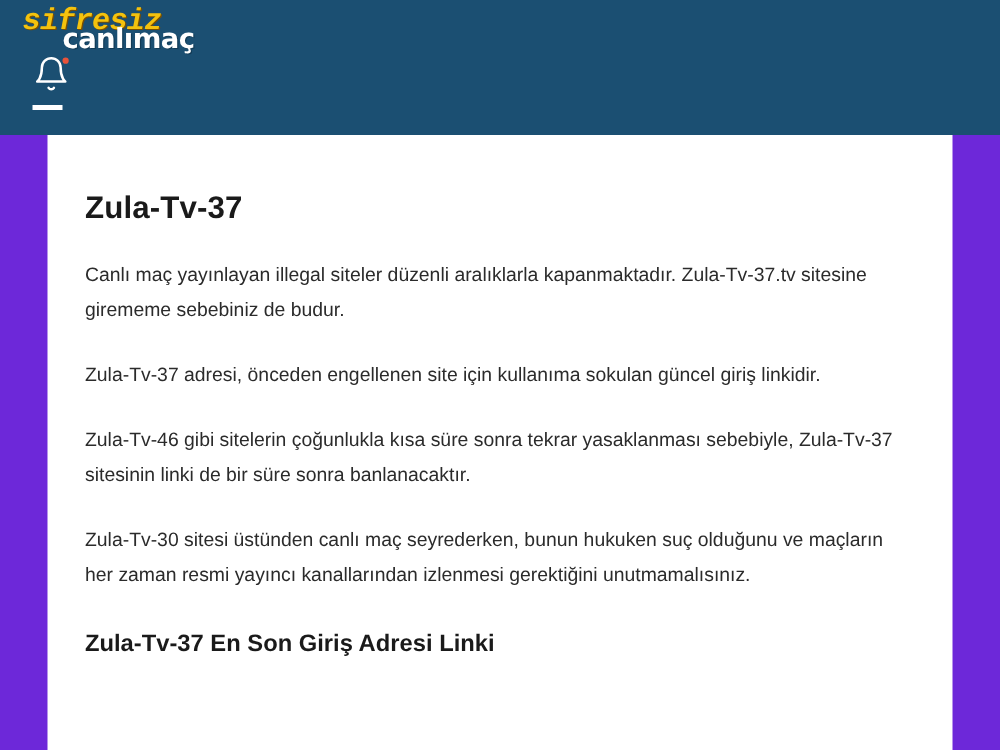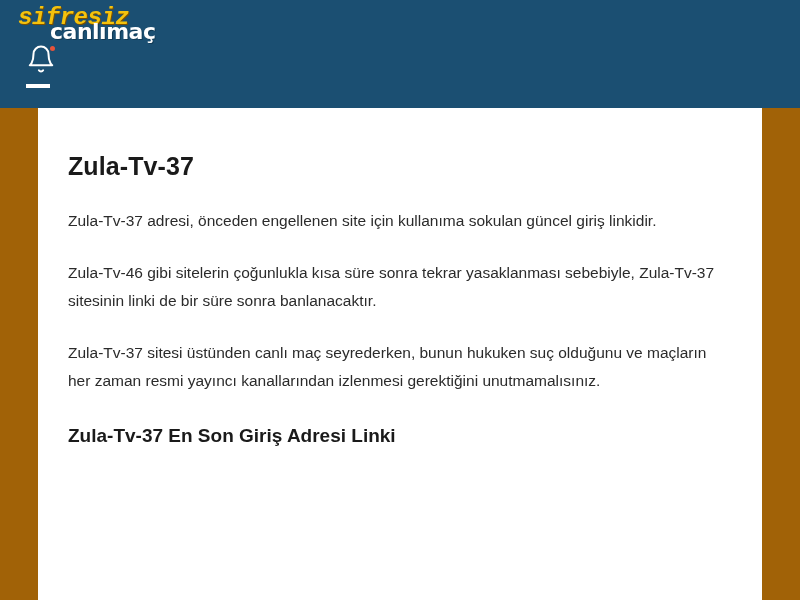--- a/index.html
+++ b/index.html
@@ -76,21 +76,21 @@
     left: 26px;
     top: 84px;
     width: 24px;
     height: 4px;
     background: #ffffff;
   }
 
   
   .page {
     width: 800px;
-    background: #a16207;
+    background: #6d28d9;
     height: 492px;
     box-sizing: border-box;
   }
 
   .article {
     width: 724px;
     margin: 0 auto;
     background: #ffffff;
     min-height: 492px;
     box-sizing: border-box;
@@ -138,20 +138,21 @@
   </div>
 
   <div class="menu-toggle"></div>
 </div>
 
 <div class="page">
   <div class="article">
 
     <h1>Zula-Tv-37</h1>
 
+    <p>Canlı maç yayınlayan illegal siteler düzenli aralıklarla kapanmaktadır. Zula-Tv-37.tv sitesine girememe sebebiniz de budur.</p>
     <p>Zula-Tv-37 adresi, önceden engellenen site için kullanıma sokulan güncel giriş linkidir.</p>
     <p>Zula-Tv-46 gibi sitelerin çoğunlukla kısa süre sonra tekrar yasaklanması sebebiyle, Zula-Tv-37 sitesinin linki de bir süre sonra banlanacaktır.</p>
-    <p>Zula-Tv-37 sitesi üstünden canlı maç seyrederken, bunun hukuken suç olduğunu ve maçların her zaman resmi yayıncı kanallarından izlenmesi gerektiğini unutmamalısınız.</p>
+    <p>Zula-Tv-30 sitesi üstünden canlı maç seyrederken, bunun hukuken suç olduğunu ve maçların her zaman resmi yayıncı kanallarından izlenmesi gerektiğini unutmamalısınız.</p>
 
     <h2>Zula-Tv-37 En Son Giriş Adresi Linki</h2>
 
   </div>
 </div>
 
 </body></html>

